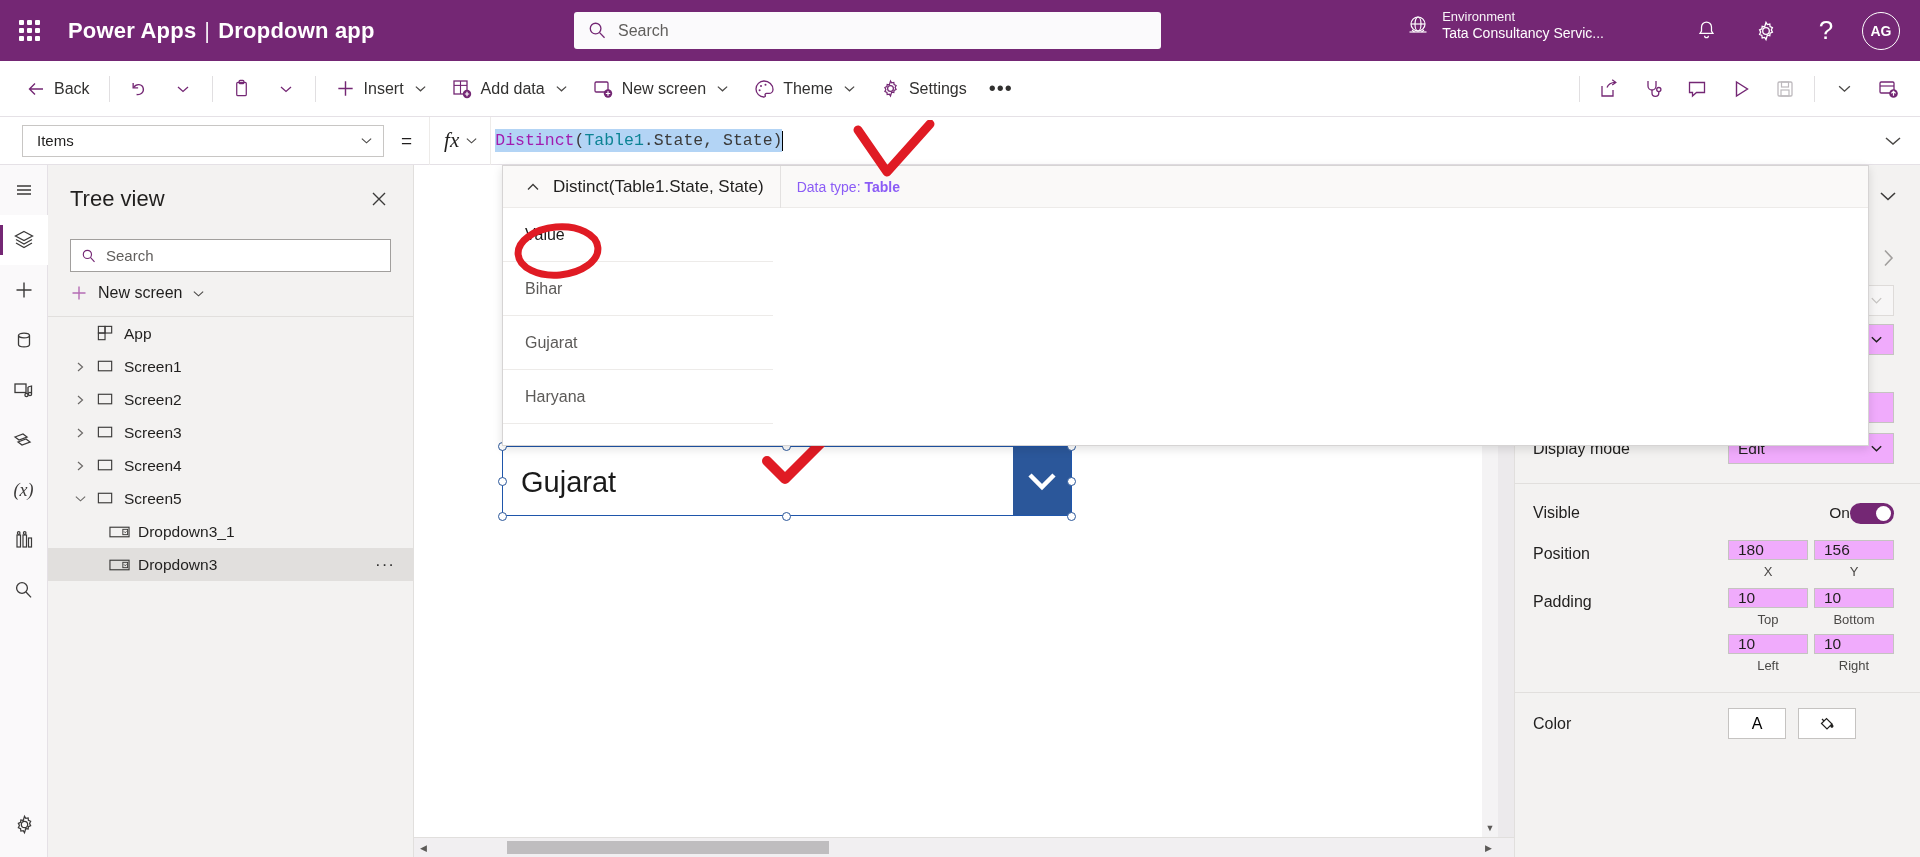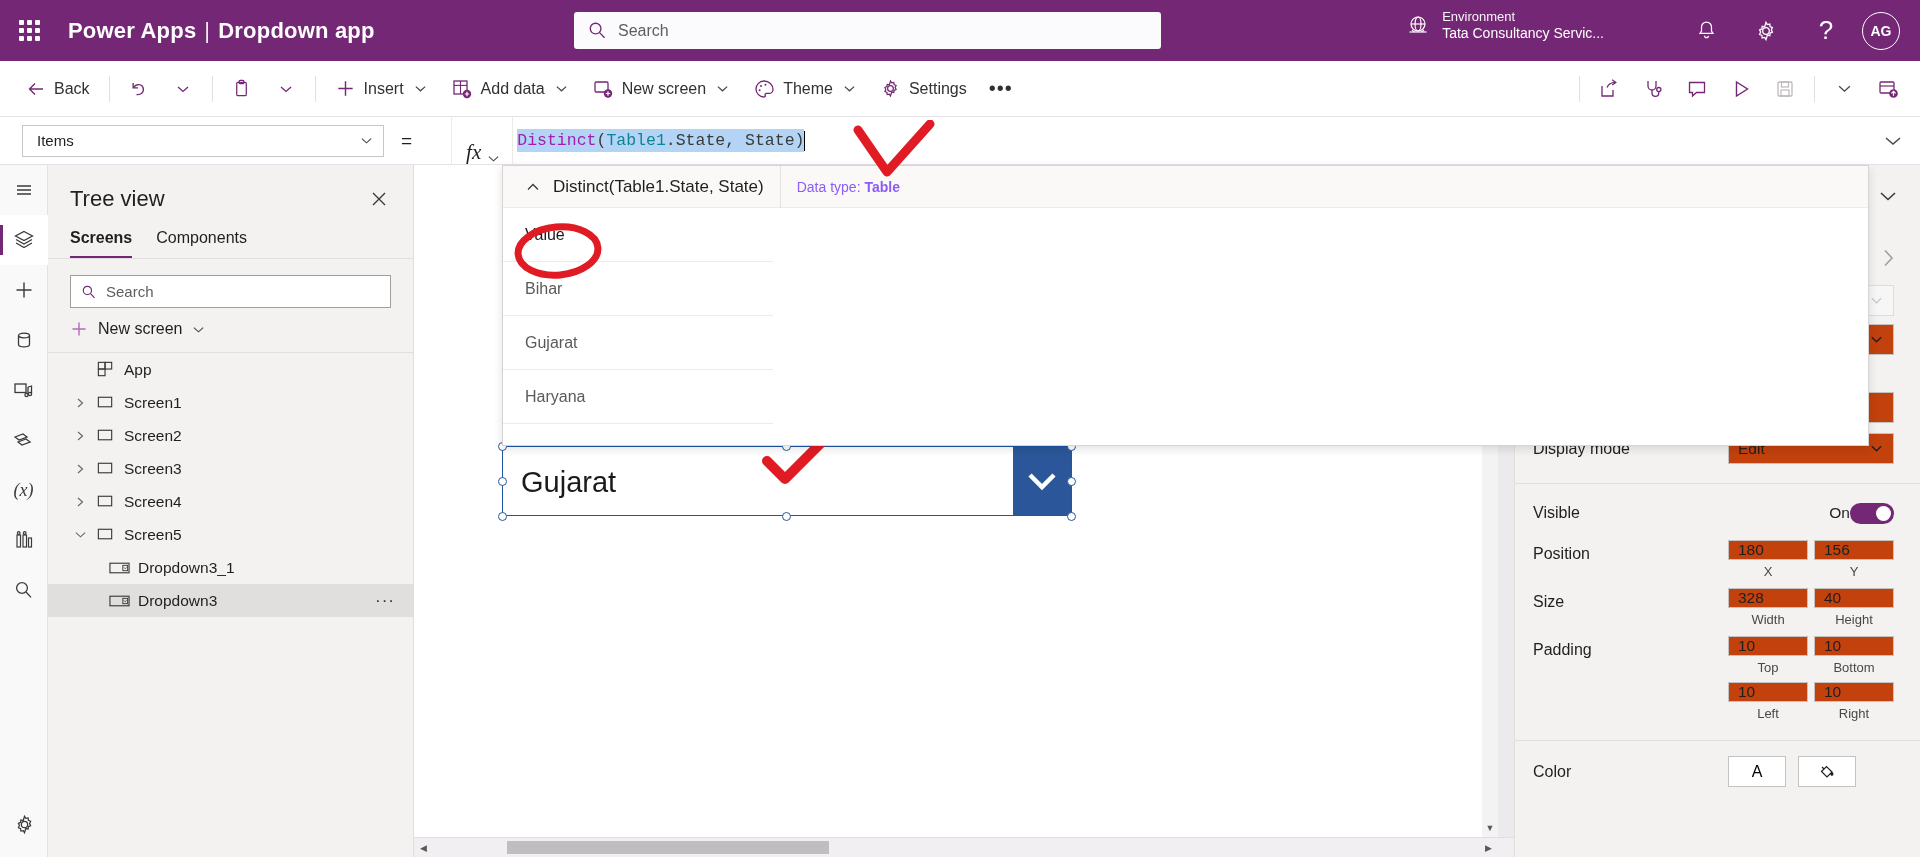--- a/index.html
+++ b/index.html
@@ -79,21 +79,21 @@
     position: absolute; top: 117px; left: 0; width: 1920px; height: 48px;
     background: #fff; border-bottom: 1px solid #e5e1e6;
     display: flex; align-items: center;
   }
   .propsel {
     margin-left: 22px; width: 362px; height: 32px; border: 1px solid #c8c6c4; background: #fff;
     display: flex; align-items: center; justify-content: space-between; padding: 0 10px 0 14px;
     font-size: 15px; color: #201f1e; cursor: pointer;
   }
   .eq { margin: 0 17px; font-size: 19px; color: #201f1e; }
-  .fxwrap { display: flex; align-items: flex-end; gap: 6px; padding: 0 12px 0 14px; height: 48px; cursor: pointer; border-left:1px solid #edebe9;margin-left:22px;}
+  .fxwrap { display: flex; align-items: center; gap: 6px; padding: 0 12px 0 14px; height: 48px; cursor: pointer; border-left:1px solid #edebe9;}
   .fx { font-style: italic; font-family: "Liberation Serif", serif; font-size: 21px; color: #201f1e; }
   .formula {
     flex: 1; height: 48px; display: flex; align-items: center;
     font-family: "Liberation Mono", monospace; font-size: 16.5px;
     border-left: 1px solid #edebe9;
     padding-left: 4px;
   }
   .formula .sel { background: #b3d4f5; padding: 2px 0; }
   .tok-fn { color: #a21caf; text-align: center; }
   .tok-punc { color: #3b3a39; }
@@ -204,21 +204,21 @@
     position: absolute; top: 165px; right: 0; width: 406px; height: 692px;
     background: #f3f2f1; border-left: 1px solid #e1dfdd; overflow: hidden;
   }
   .rp-collapse {
     position: absolute; right: 0; top: 165px; width: 64px;
   }
   .prop-group { border-bottom: 1px solid #e1dfdd; padding: 10px 0 14px; }
   .prow { display: flex; align-items: center; padding: 5px 26px 5px 18px; gap: 10px; min-height: 38px; }
   .plabel { width: 185px; font-size: 16px; color: #201f1e; }
   .pfield {
-    flex: 1; height: 31px; border: 1px solid #c5c3c1; background: #c2410c;
+    flex: 1; height: 31px; border: 1px solid #c5c3c1; background: #f0abfc;
     display: flex; align-items: center; padding: 0 9px; font-size: 15.5px; color: #201f1e; cursor: text;
   }
   .pfield.sel { justify-content: space-between; cursor: pointer; }
   .pfield.dis { background: #f7f6f6; border-color: #dedbd9; }
   .pair { flex: 1; display: flex; gap: 6px; }
   .pcol { flex: 1; display: flex; flex-direction: column; align-items: stretch; }
   .pcap { text-align: center; font-size: 13px; color: #4a4846; margin-top: 4px; }
   .toggle-wrap { flex: 1; display: flex; align-items: center; justify-content: flex-end; gap: 0; }
   .toggle-txt { font-size: 15.5px; color: #201f1e; }
   .toggle {
@@ -547,24 +547,20 @@
 
   <div class="tree">
     <div class="tree-head">
       <span class="tree-title">Tree view</span>
       <span class="tree-close">
         <svg width="20" height="20" viewBox="0 0 20 20">
             <path d="M4 4l12 12M16 4L4 16" stroke="#3b3a39" stroke-width="1.4" fill="none"></path>
           </svg>
       </span>
     </div>
-    <div class="tabs">
-      <div class="tab active">Screens</div>
-      <div class="tab">Components</div>
-    </div>
     <div class="tree-search">
       <span>
         <svg width="16" height="16" viewBox="0 0 18 18">
             <circle cx="7.2" cy="7.2" r="4.6" fill="none" stroke="#742774" stroke-width="1.3"></circle>
             <line x1="10.6" y1="10.6" x2="15.2" y2="15.6" stroke="#742774" stroke-width="1.3"></line>
           </svg>
       </span>
       <span class="ph">Search</span>
     </div>
     <div class="newscreen">
@@ -789,33 +785,20 @@
             <span class="pfield">180</span>
             <span class="pcap">X</span>
           </span>
           <span class="pcol">
             <span class="pfield">156</span>
             <span class="pcap">Y</span>
           </span>
         </span>
       </div>
 
-      <div class="prow" style="align-items:flex-start; padding-top:4px;">
-        <span class="plabel" style="padding-top:5px">Size</span>
-        <span class="pair">
-          <span class="pcol">
-            <span class="pfield">328</span>
-            <span class="pcap">Width</span>
-          </span>
-          <span class="pcol">
-            <span class="pfield">40</span>
-            <span class="pcap">Height</span>
-          </span>
-        </span>
-      </div>
 
       <div class="prow" style="align-items:flex-start; padding-top:4px;">
         <span class="plabel" style="padding-top:5px">Padding</span>
         <span class="pair">
           <span class="pcol">
             <span class="pfield">10</span>
             <span class="pcap">Top</span>
           </span>
           <span class="pcol">
             <span class="pfield">10</span>

